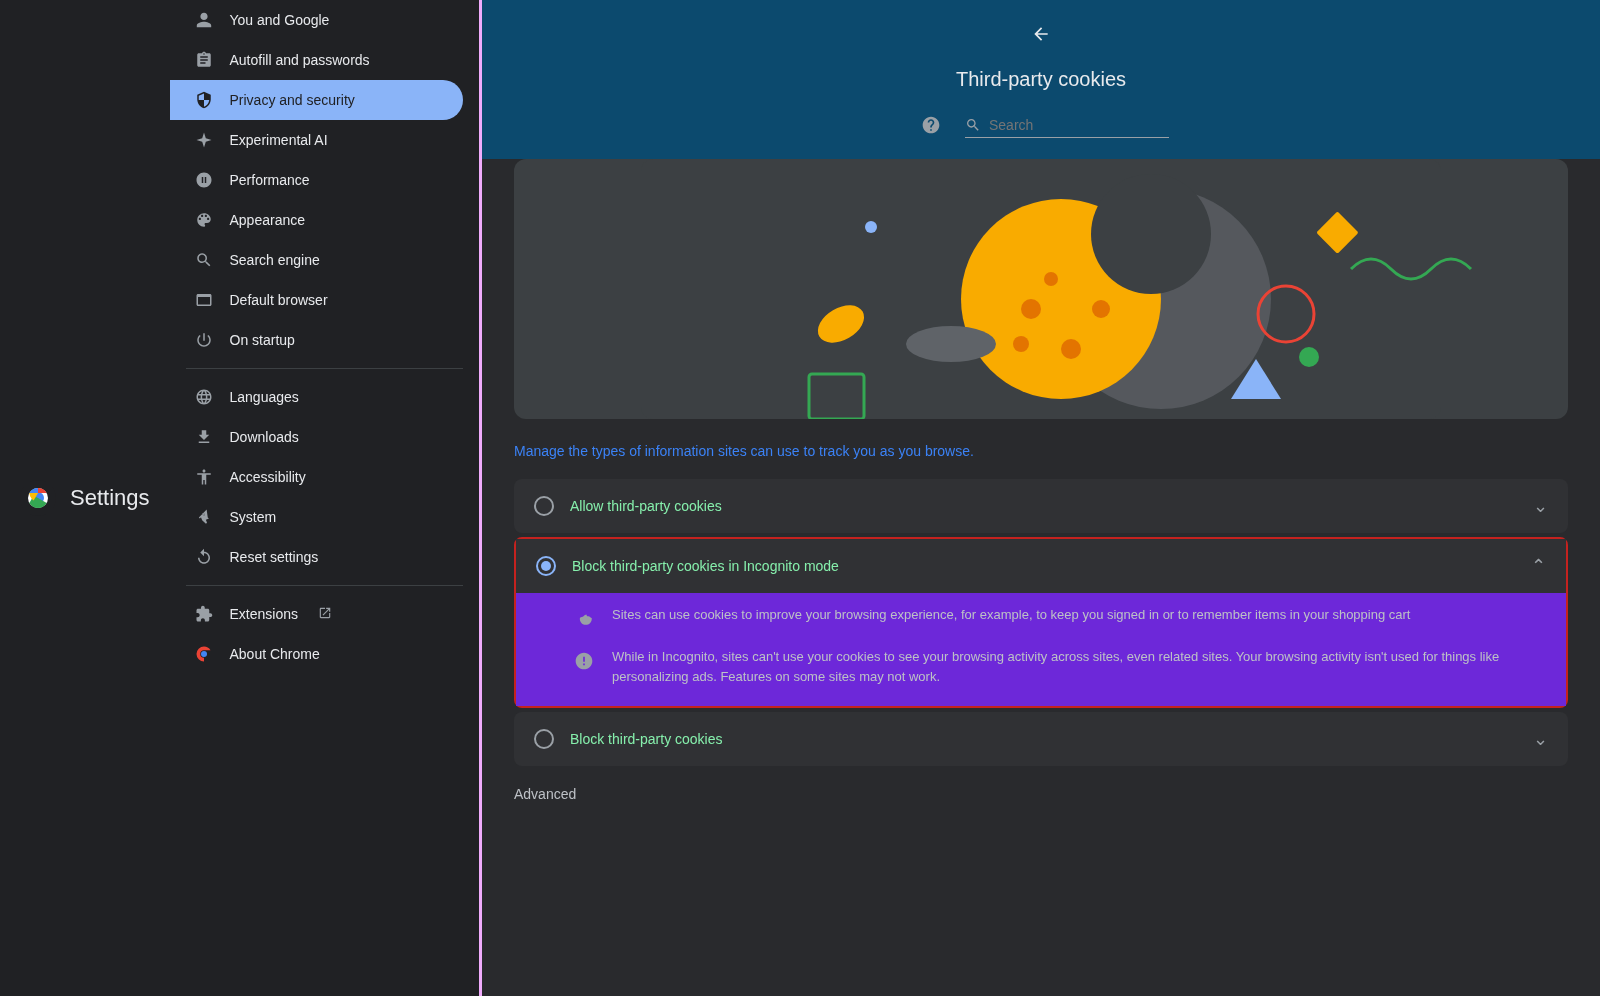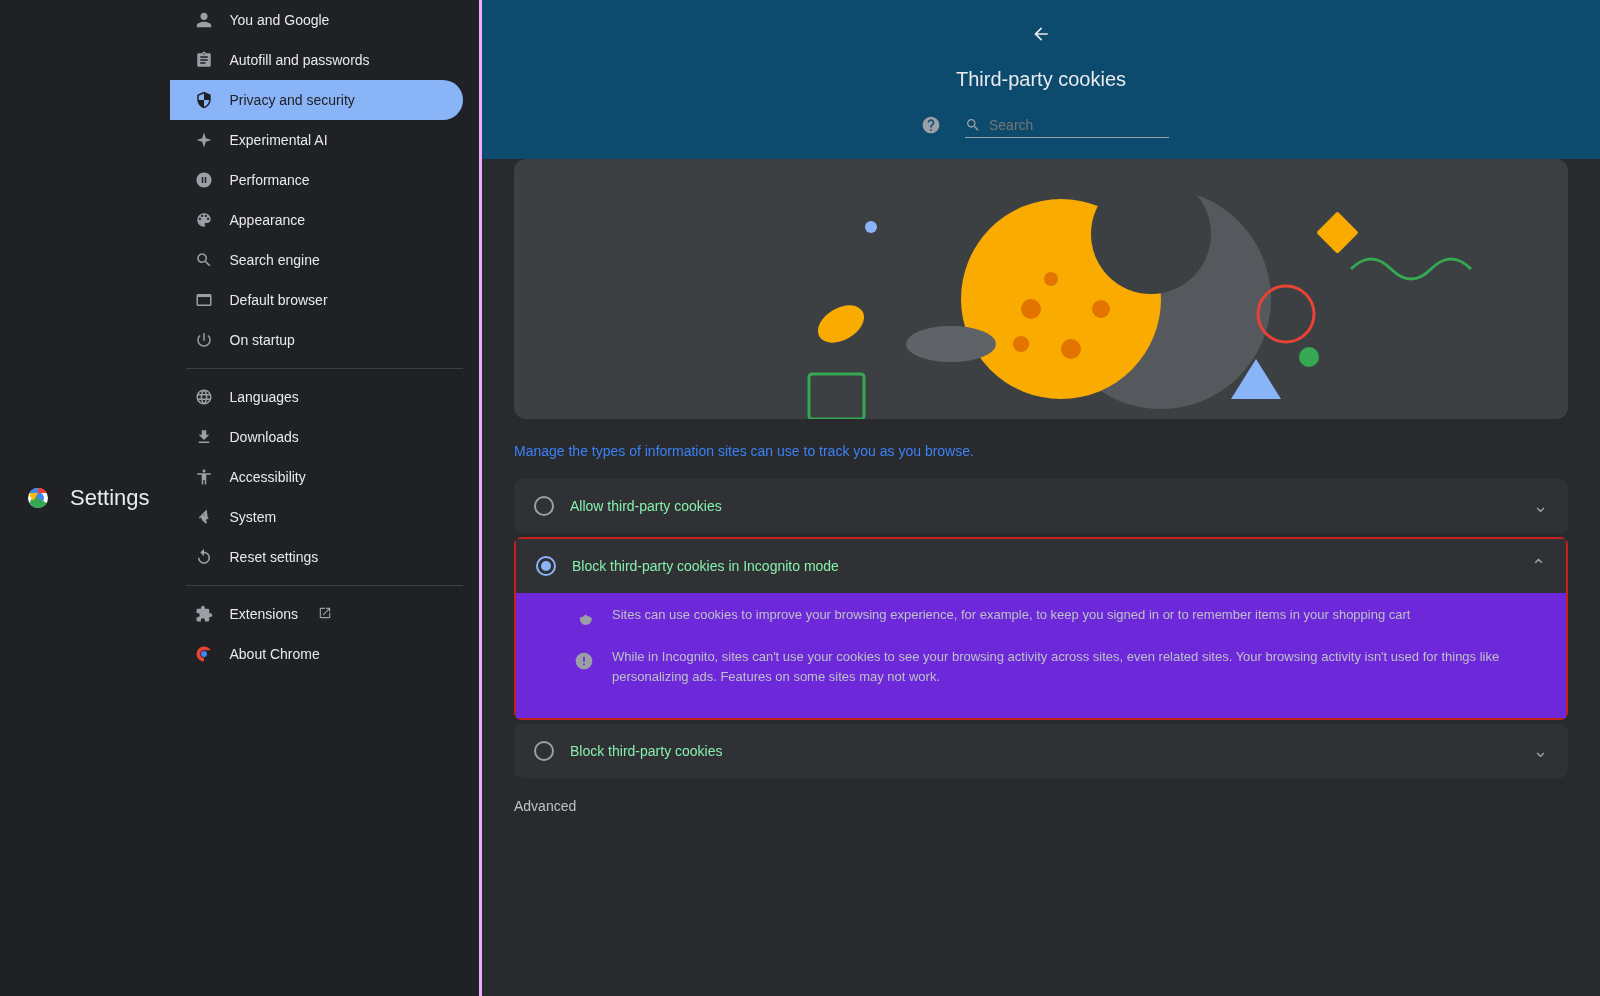--- a/index.html
+++ b/index.html
@@ -231,21 +231,21 @@
     .option-details {
       background: #6d28d9;
       padding: 12px 20px 20px 56px;
     }
     .detail-row {
       display: flex;
       align-items: flex-start;
       gap: 16px;
       margin-bottom: 16px;
     }
-    .detail-row:last-child { margin-bottom: 12px; }
+    .detail-row:last-child { margin-bottom: 0; }
     .detail-icon {
       width: 24px;
       height: 24px;
       flex-shrink: 0;
       display: flex;
       align-items: center;
       justify-content: center;
       color: #9aa0a6;
       font-size: 16px;
       margin-top: 2px;

